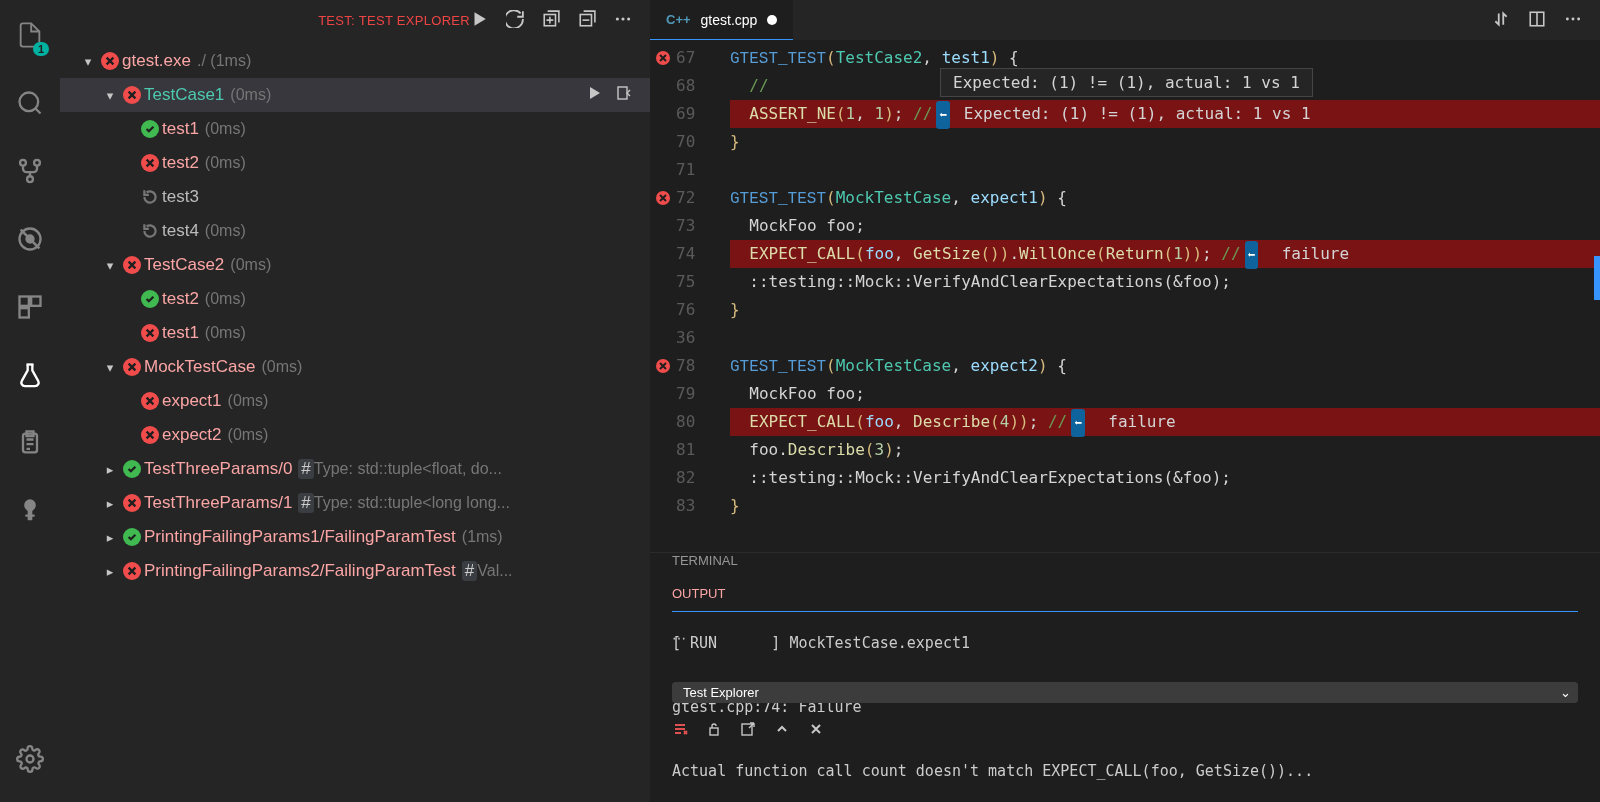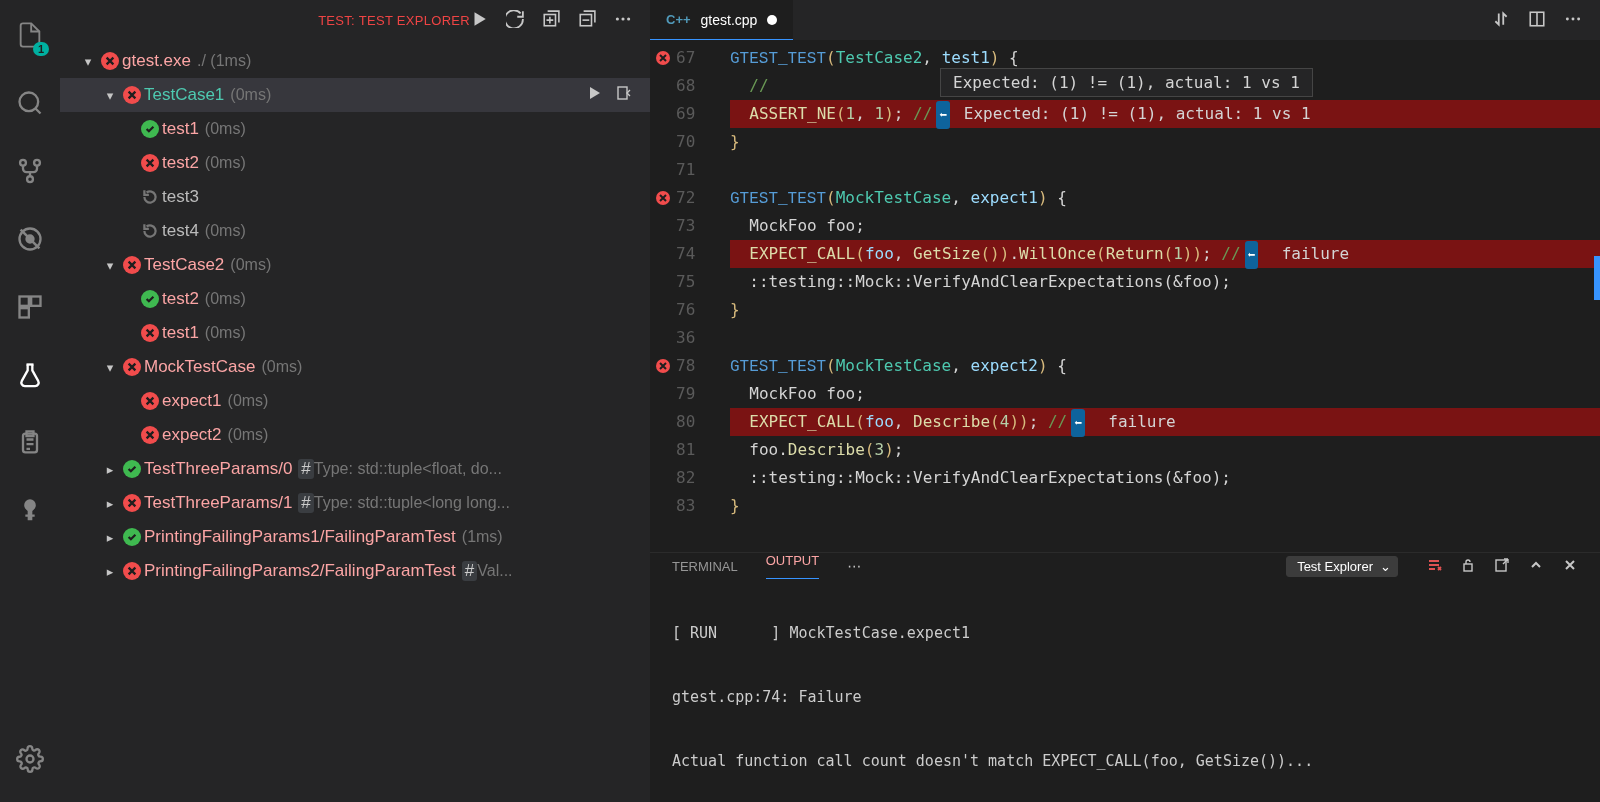--- a/index.html
+++ b/index.html
@@ -171,24 +171,24 @@
   background: #3794ff;
 }
 .panel {
   height: 250px;
   border-top: 1px solid #2b2b2b;
   display: flex;
   flex-direction: column;
 }
 .panel-tabs {
   display: flex;
-  align-items: center;
   height: 36px;
   padding: 0 22px;
-  gap: 28px;
+  gap: 18px;
+  flex-direction: column;
 }
 .panel-tab { color: #969696; font-size: 13px; cursor: pointer; }
 .panel-tab.active { color: #fca5a5; border-bottom: 1px solid #3794ff; padding-bottom: 10px; }
 .panel-tabs .dots { color: #c5c5c5; cursor: pointer; }
 .panel-spacer { flex: 1; }
 .panel-select {
   background: #3c3c3c;
   border: 1px solid #3c3c3c;
   color: #ffffff;
   padding: 2px 24px 2px 10px;

